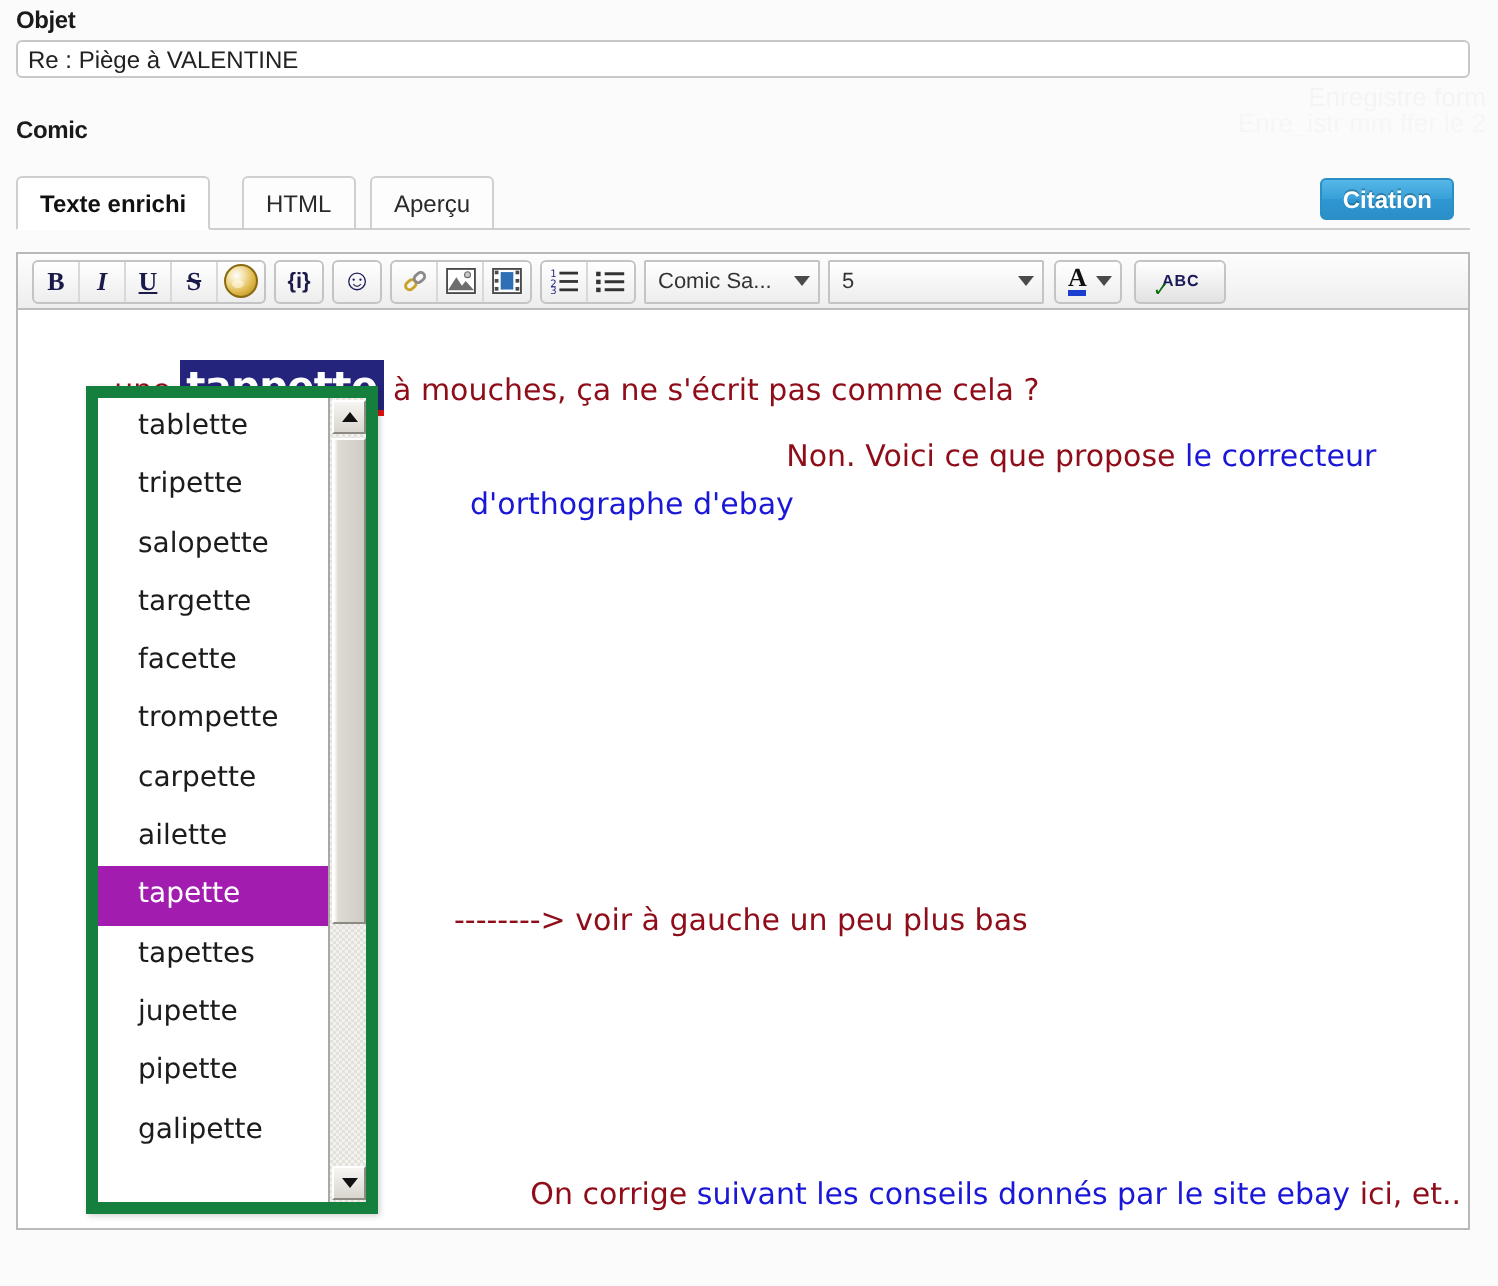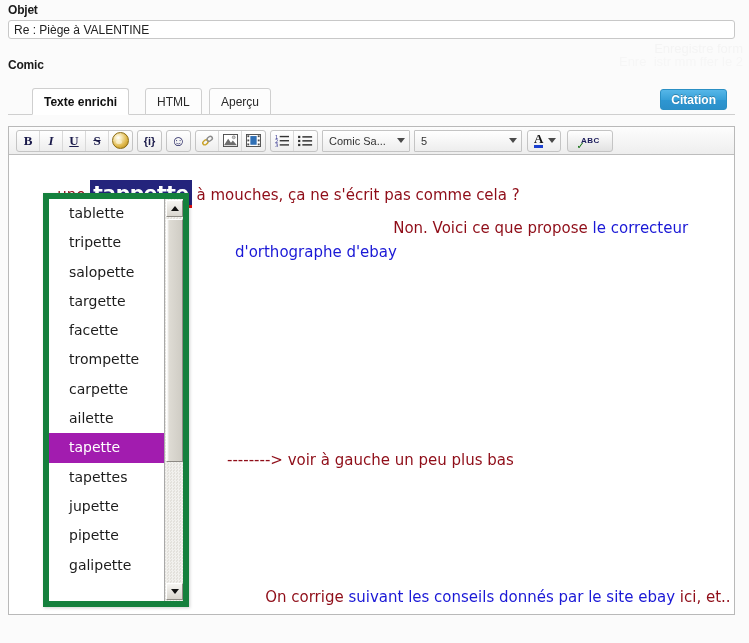--- a/index.html
+++ b/index.html
@@ -78,21 +78,20 @@
     background: #fdfdfd;
     font-size: 12px;
     color: #2a2a2a;
     display: flex;
     align-items: center;
     justify-content: center;
     padding: 0 11px;
     border-radius: 3px 3px 0 0;
     cursor: pointer;
     white-space: nowrap;
-    margin-left: 24px;
   }
   .tab.active {
     background: #ffffff;
     border-bottom-color: #ffffff;
     font-weight: bold;
     color: #111;
   }
 
   #citation-btn {
     position: absolute;

